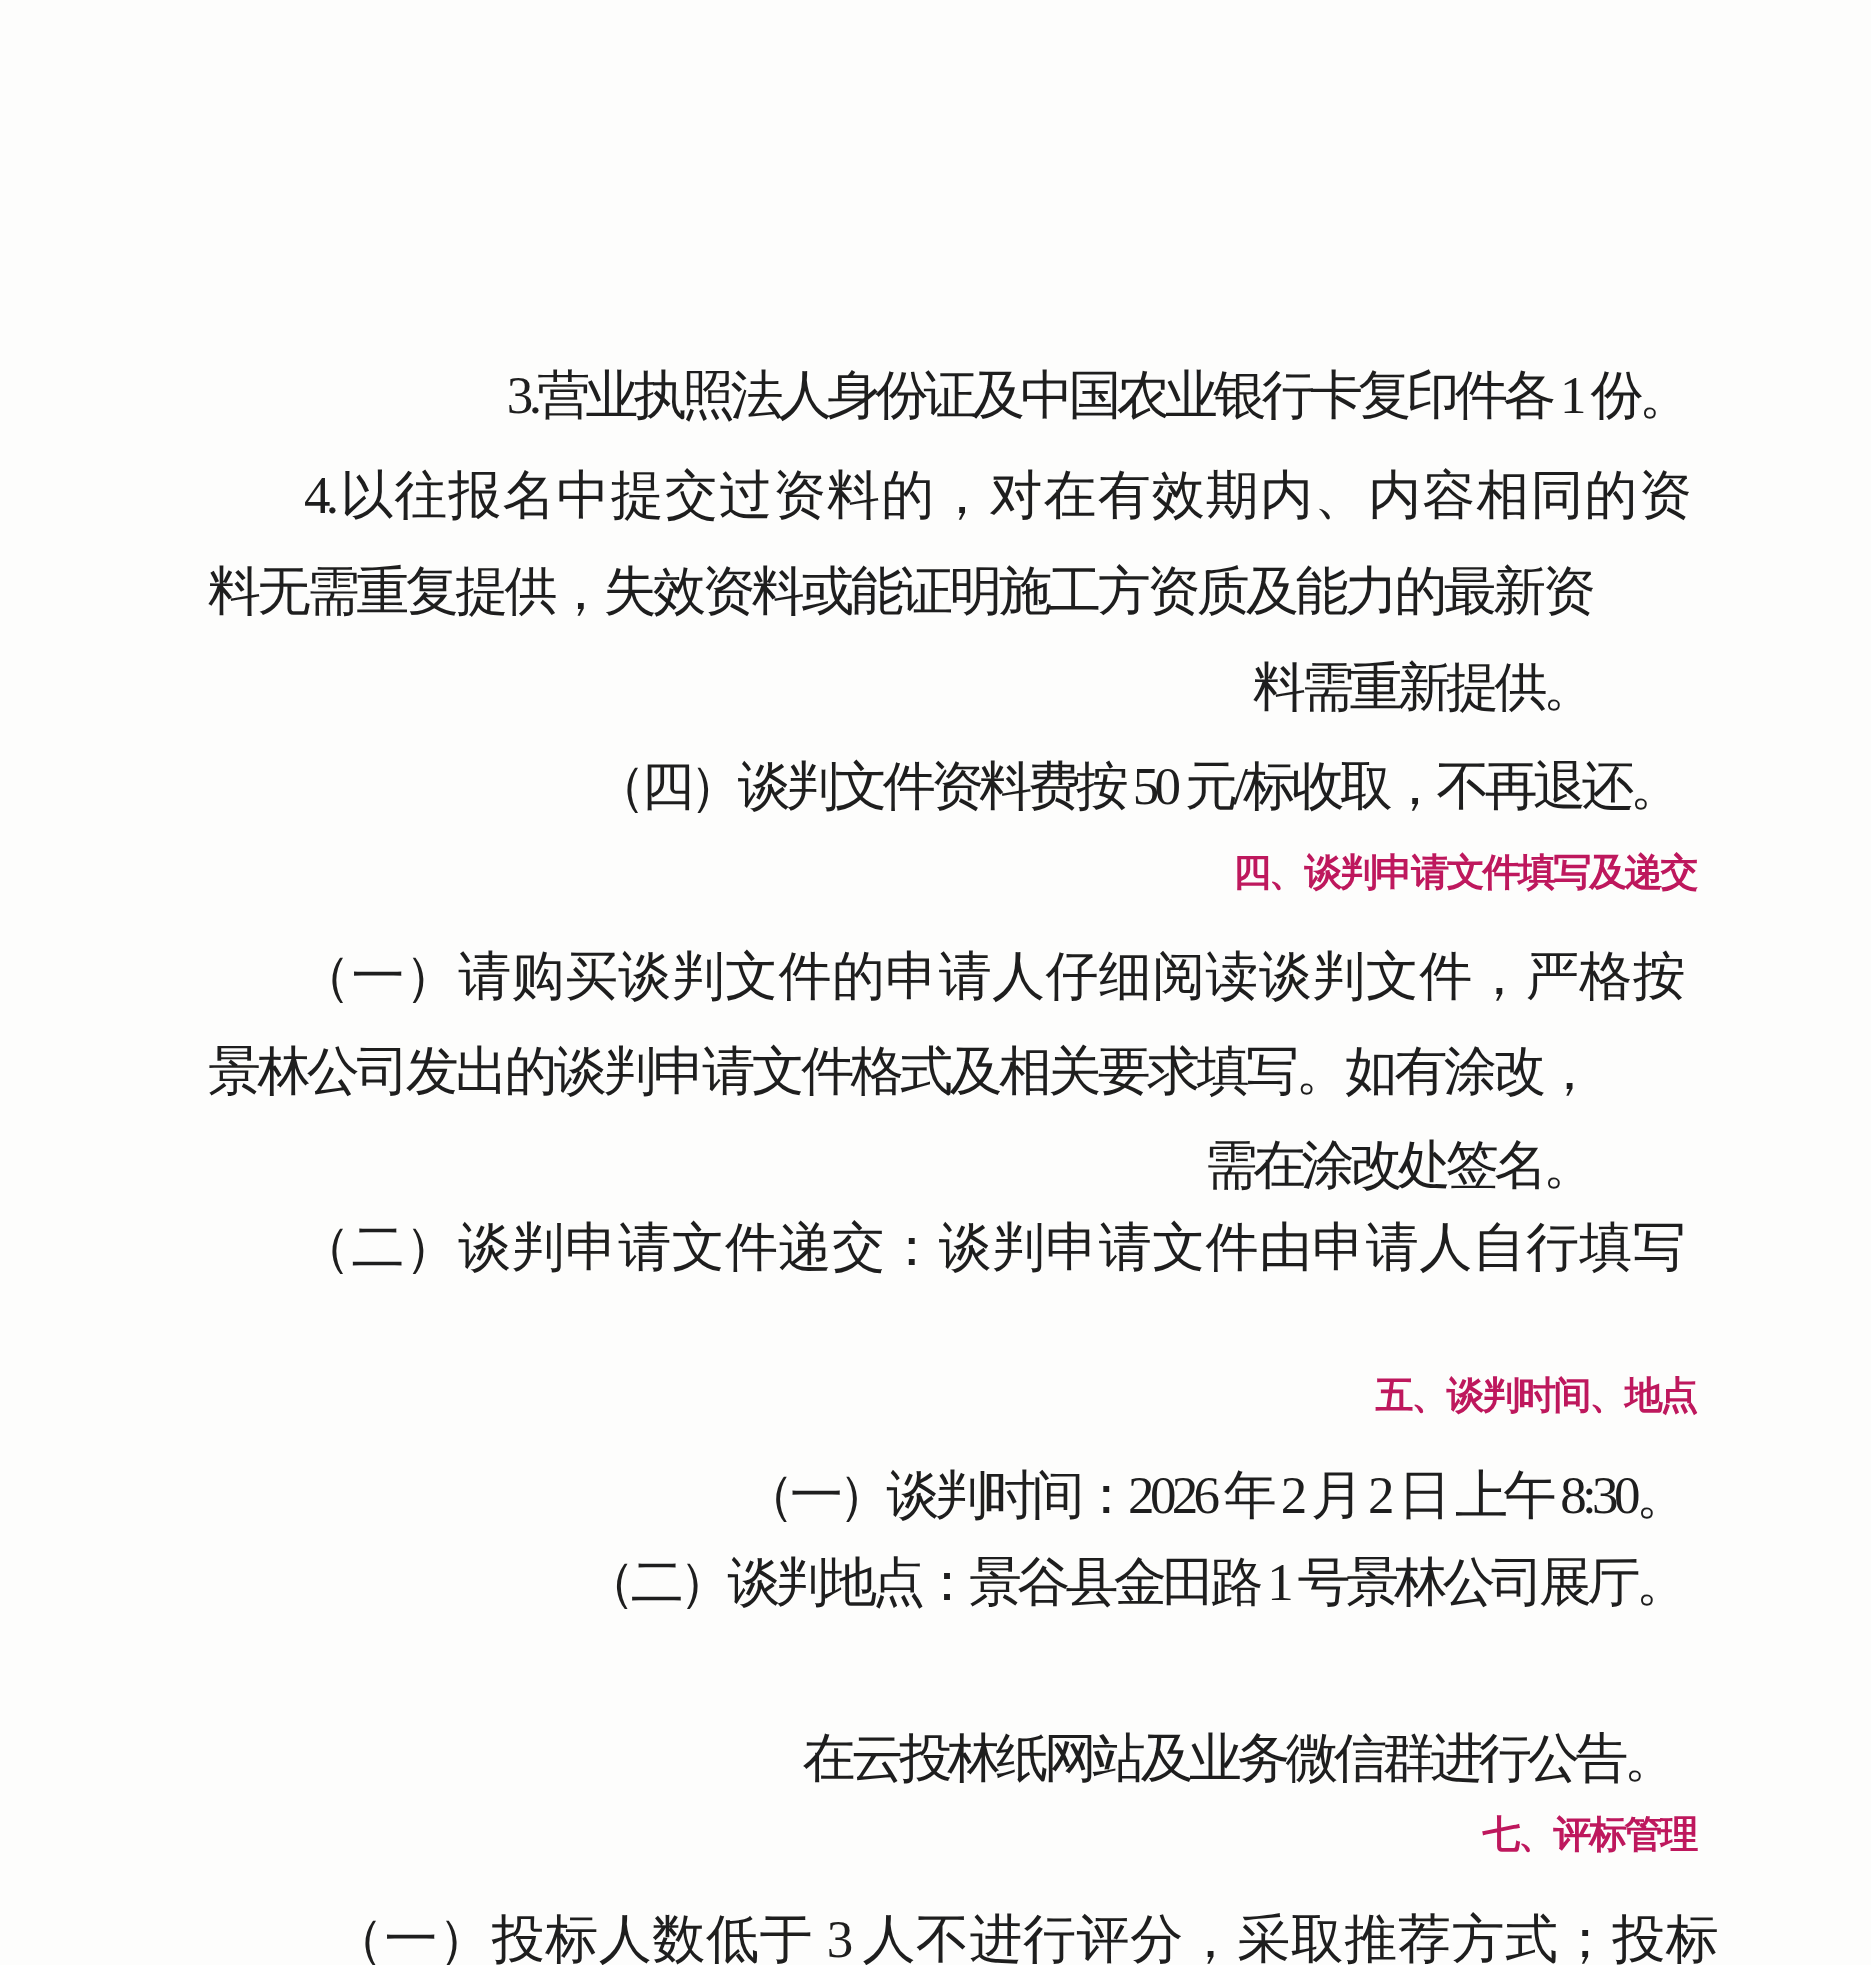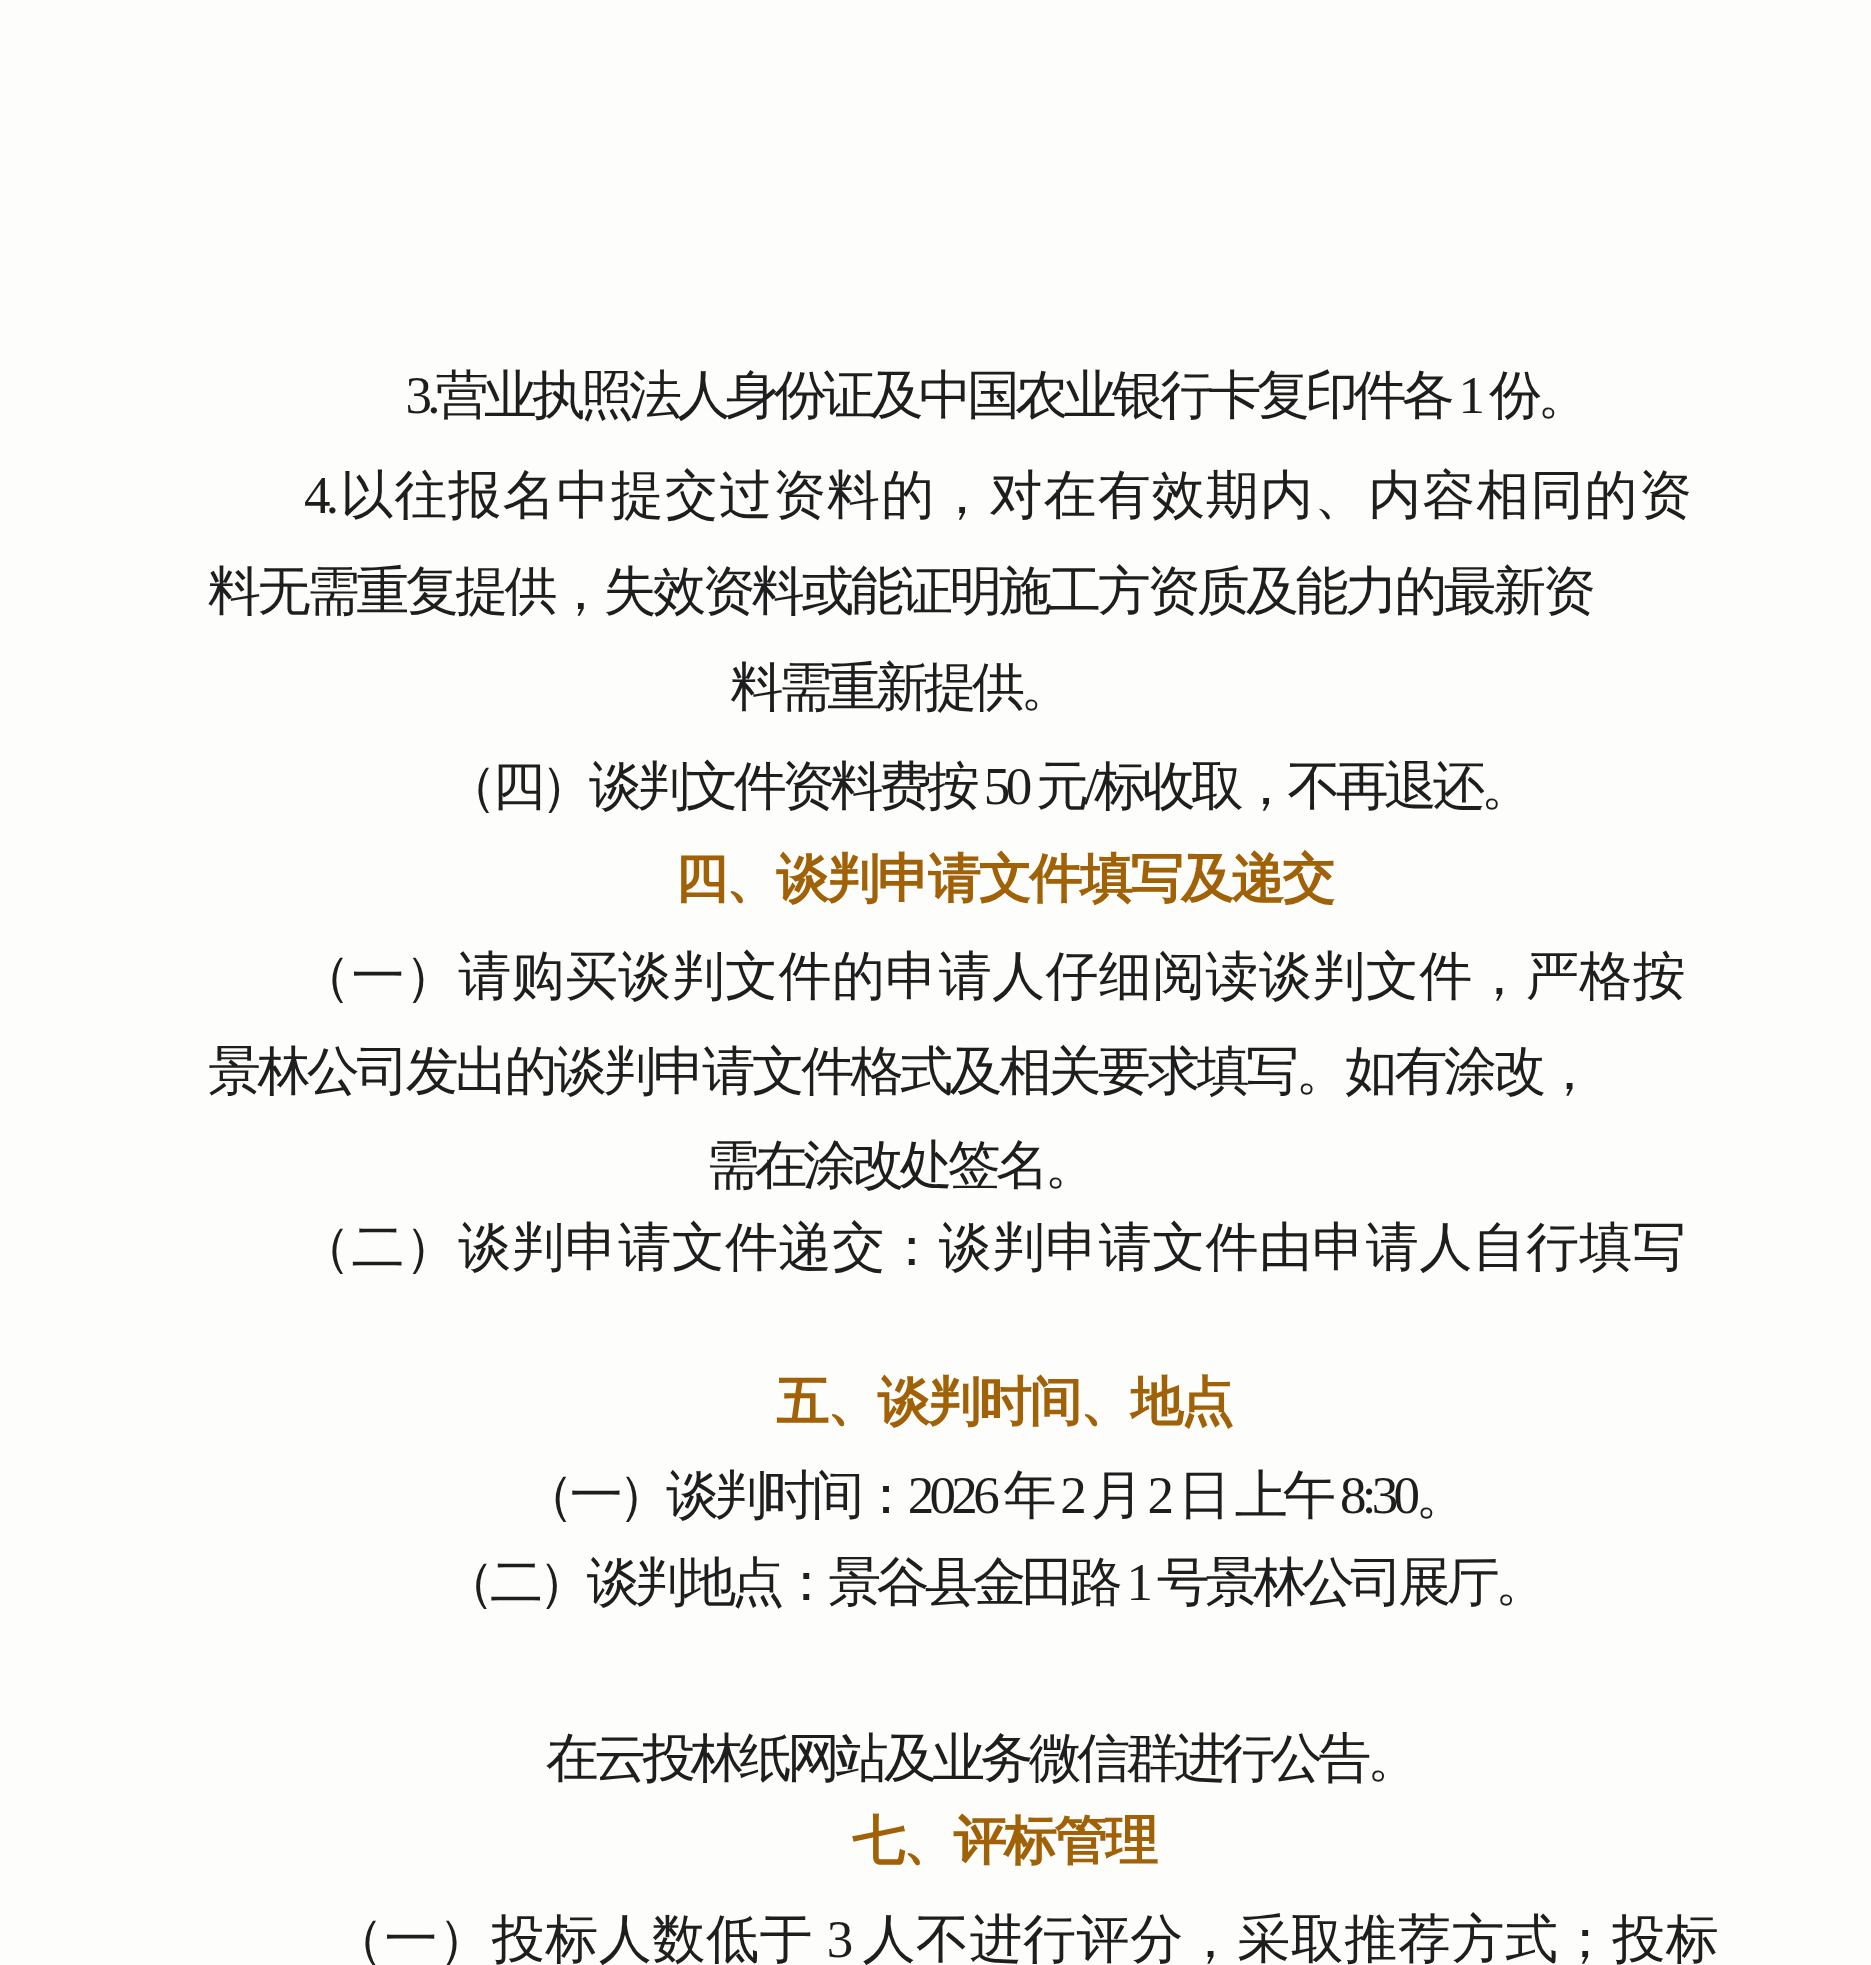--- a/index.html
+++ b/index.html
@@ -13,33 +13,33 @@
     overflow:hidden;
   }
   .line {
     position:absolute;
     left:208px;
     width:1383px;
     font-size:53px;
     letter-spacing:-4.7px;
     line-height:1.25;
     white-space:nowrap;
-    text-align:center;
+    text-align:right;
   }
   .line.justify {
     white-space:normal;
     text-align:justify;
     text-align-last:justify;
   }
   .heading {
-    font-family:Liberation Mono, monospace;
+    font-family:Liberation Serif, serif;
     font-weight:bold;
-    font-size:53px;
+    font-size:38px;
     letter-spacing:-2.4px;
-    color:#a16207;
+    color:#be185d;
   }
   .ind-a { padding-left:96px; }
   .ind-b { padding-left:90px; }
   .ind-c { padding-left:93px; }
   .ind-d { padding-left:87px; }
   .ind-e { padding-left:81px; }
   .ind-h { padding-left:105px; }
   .ind-f { padding-left:123px; }
 </style>
 </head>

